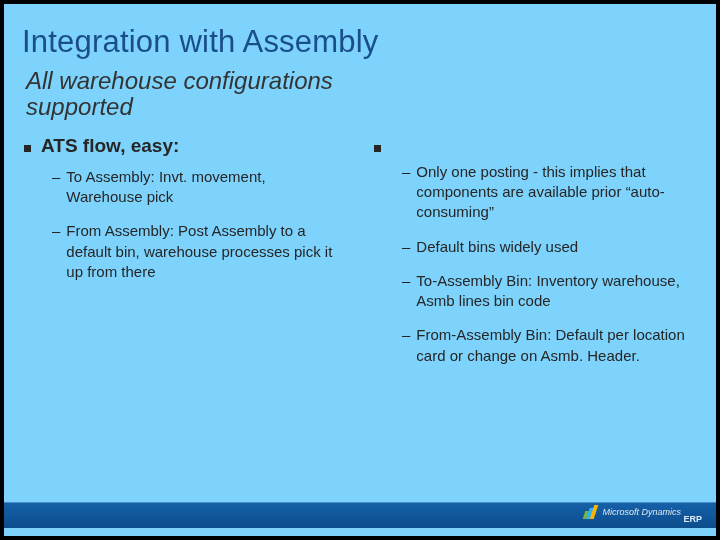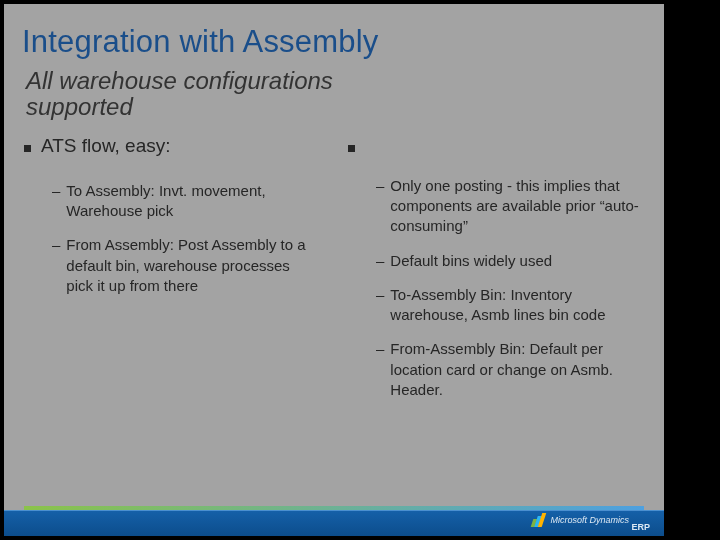--- a/index.html
+++ b/index.html
@@ -11,23 +11,23 @@
     width: 720px;
     height: 540px;
     background: #000;
     font-family: "Segoe UI Light", "Segoe UI", Arial, sans-serif;
     position: relative;
   }
   .slide {
     position: absolute;
     top: 4px;
     left: 4px;
-    width: 660px;
+    width: 712px;
     height: 532px;
-    background: #a3a3a3;
+    background: #7dd3fc;
     overflow: hidden;
   }
   .title {
     color: #1a4e8a;
     font-size: 31px;
     font-weight: 300;
     padding: 20px 18px 6px 18px;
     letter-spacing: 0.2px;
   }
   .subtitle {
@@ -44,23 +44,23 @@
     padding: 4px 10px 0 10px;
     gap: 8px;
   }
   .col {
     flex: 1;
     min-width: 0;
   }
   .h {
     display: flex;
     align-items: flex-start;
-    margin: 0 0 24px 10px;
+    margin: 0 0 10px 10px;
     font-size: 19px;
-    font-weight: 400;
+    font-weight: 700;
     color: #262626;
   }
   .h .sq {
     display: inline-block;
     width: 7px;
     height: 7px;
     background: #262626;
     margin-top: 10px;
     margin-right: 10px;
     flex-shrink: 0;
@@ -73,21 +73,21 @@
     font-weight: 400;
     color: #262626;
     line-height: 1.35;
   }
   .sub .dash {
     flex-shrink: 0;
     margin-right: 6px;
   }
   .footer {
     position: absolute;
-    bottom: 0;
+    bottom: 8px;
     left: 0;
     right: 0;
     height: 26px;
     background: linear-gradient(to bottom, #1560a8, #0c4d8c);
     border-top: 1px solid #4a8fd0;
   }
   .accent {
     position: absolute;
     bottom: 26px;
     left: 20px;

